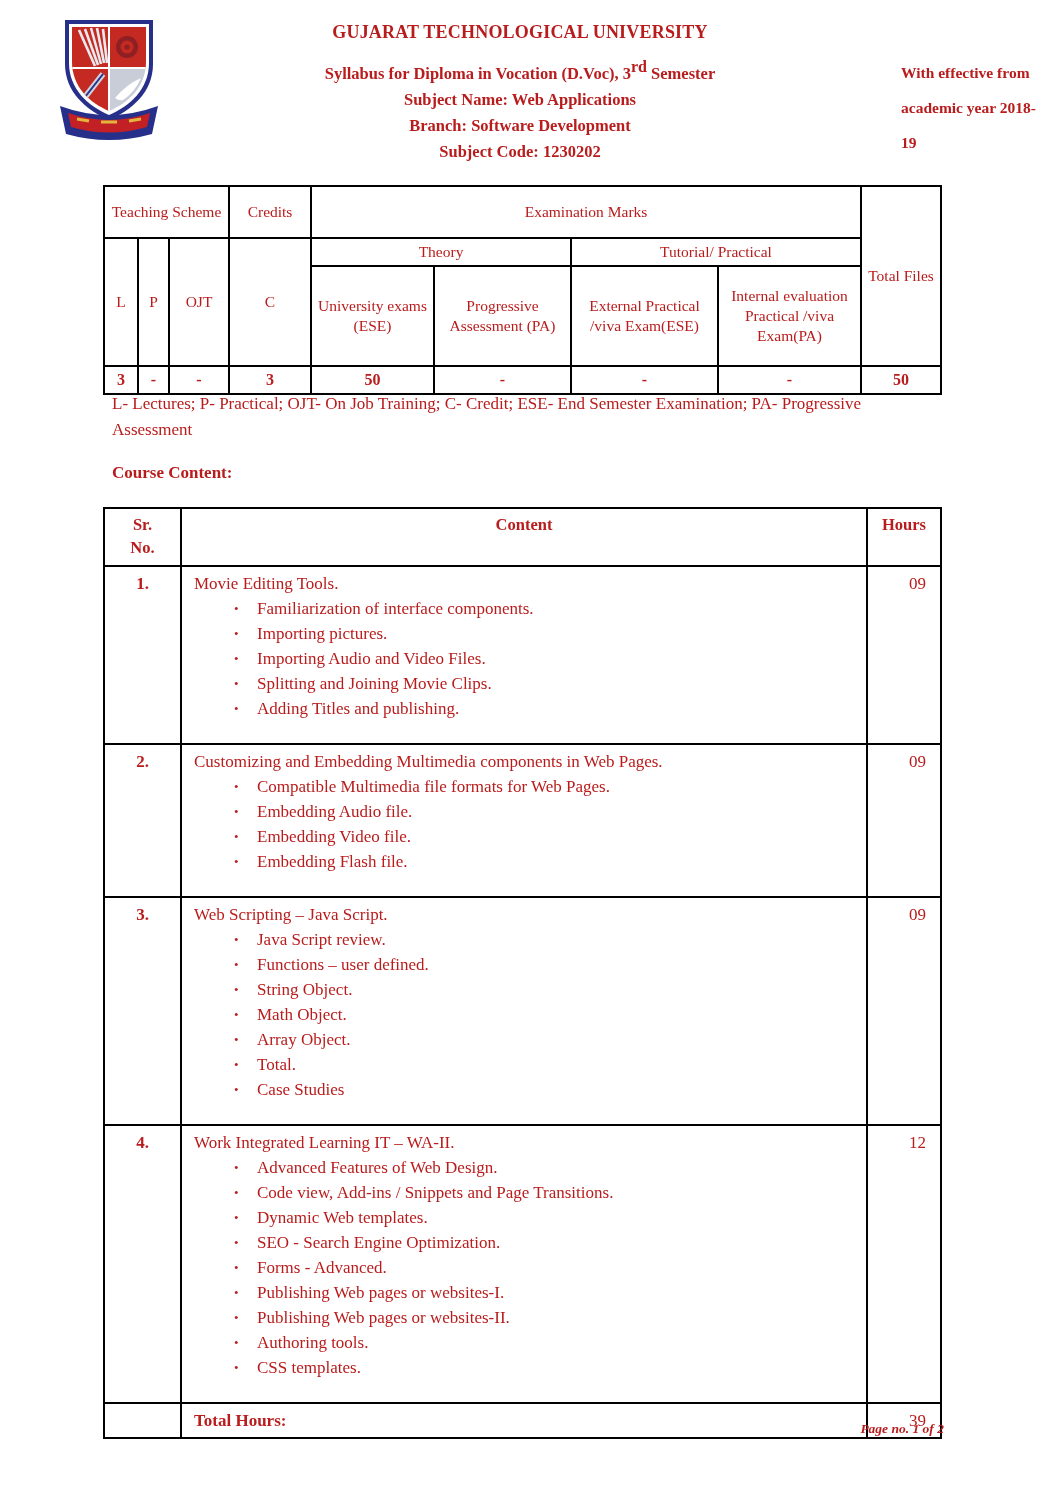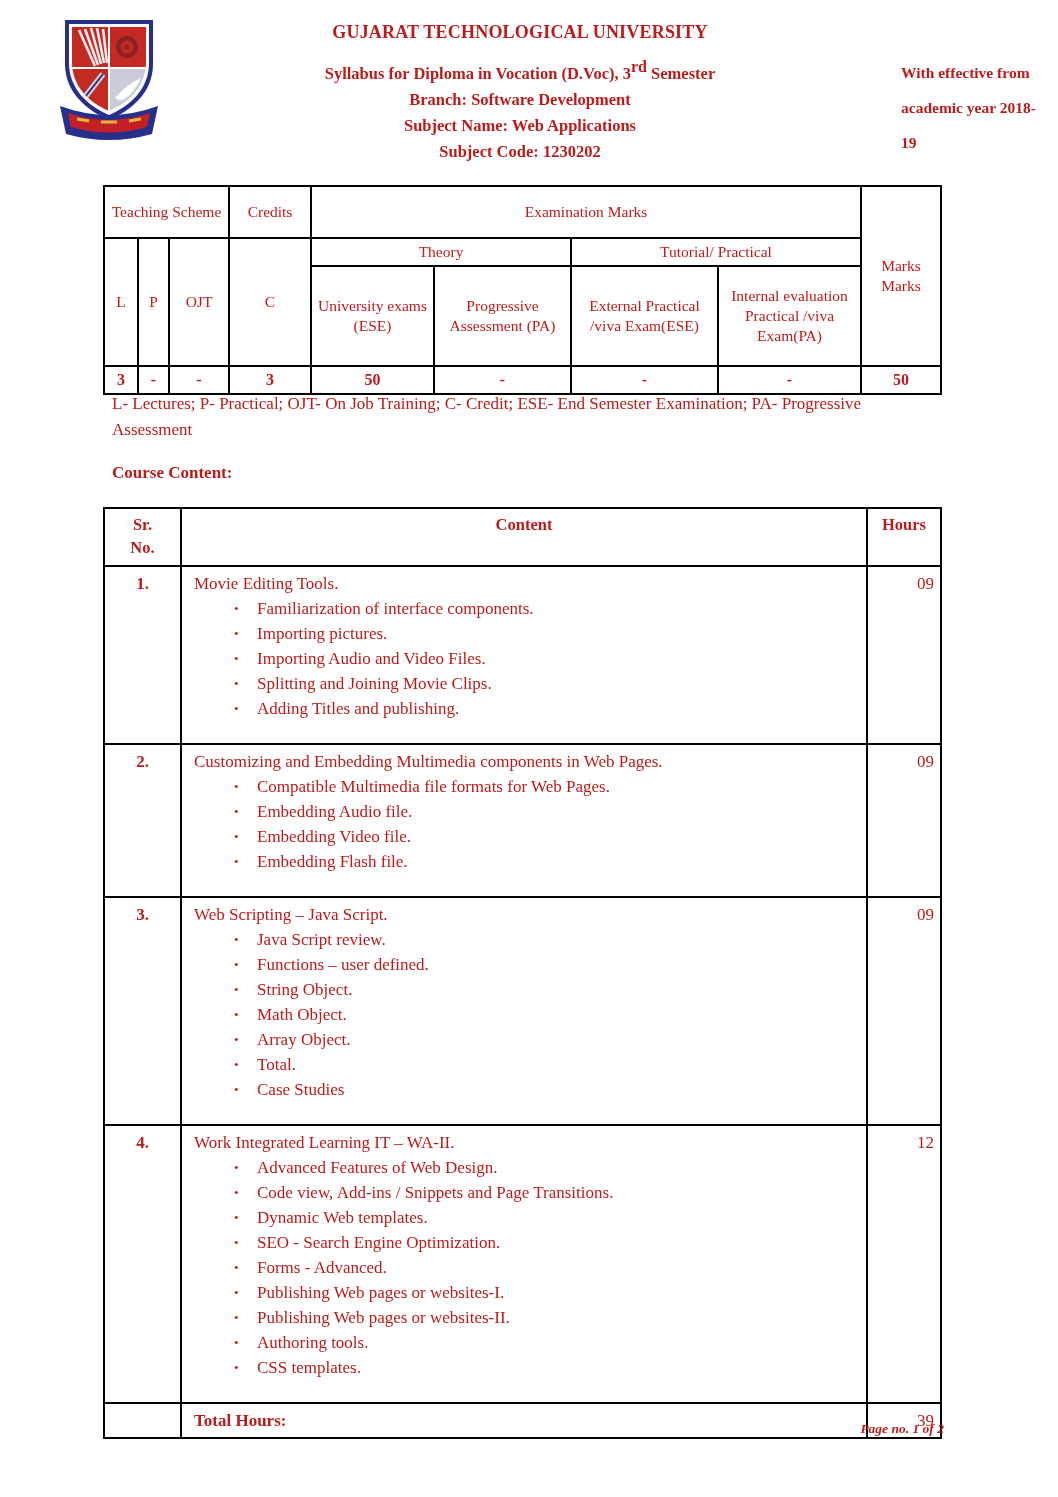--- a/index.html
+++ b/index.html
@@ -55,21 +55,21 @@
   
   .content-table{
     position:absolute;left:103px;top:507px;
     border-collapse:collapse;table-layout:fixed;
     width:837px;
   }
   .content-table td{
     border:2px solid #000;
     vertical-align:top;
     font-size:17px;line-height:25px;
-    padding:4px 6px;
+    padding:4px 14px;
   }
   .content-table td.hdr{
     font-weight:bold;text-align:center;height:48px;
     white-space:pre-line;font-size:16.5px;line-height:23px;
   }
   .content-table td.sr{font-weight:bold;text-align:center;}
   .content-table td.hours{font-weight:normal;text-align:right;}
   .content-table td.content-cell{padding:4px 8px 22px 12px;font-family:Liberation Serif, serif;}
   .row-title{line-height:25px;}
   .bullet-line{position:relative;padding-left:63px;line-height:25px;}
@@ -128,22 +128,22 @@
 
         <line x1="54" y1="11" x2="54" y2="95" stroke="#ffffff" stroke-width="2"></line>
         <line x1="17" y1="52" x2="91" y2="52" stroke="#ffffff" stroke-width="2"></line>
       </g>
     </svg>
   </div>
 
   <div class="center-head">
     <div class="uni-title">GUJARAT TECHNOLOGICAL UNIVERSITY</div>
     <div class="sub-line first"><span>Syllabus for Diploma in Vocation (D.Voc), 3</span><sup>rd</sup><span> Semester</span></div>
+    <div class="sub-line">Subject Name: Web Applications</div>
     <div class="sub-line">Branch: Software Development</div>
-    <div class="sub-line">Subject Name: Web Applications</div>
     <div class="sub-line">Subject Code: 1230202</div>
   </div>
 
   <div class="right-note">With effective from academic year 2018-19</div>
 
   <table class="scheme-table">
     <colgroup>
       <col style="width:34px">
         <col style="width:31px">
         <col style="width:60px">
@@ -152,21 +152,21 @@
         <col style="width:137px">
       <col style="width:147px">
         <col style="width:143px">
         <col style="width:80px">
     </colgroup>
     <tbody>
         <tr class="r1">
       <td colspan="3">Teaching Scheme</td>
       <td>Credits</td>
       <td colspan="4">Examination Marks</td>
-      <td rowspan="3">Marks Marks</td>
+      <td rowspan="3">Total Files</td>
     </tr>
     <tr class="r2">
       <td rowspan="2">L</td>
       <td rowspan="2">P</td>
       <td rowspan="2">OJT</td>
       <td rowspan="2">C</td>
       <td colspan="2">Theory</td>
       <td colspan="2">Tutorial/ Practical</td>
     </tr>
     <tr class="r3">

